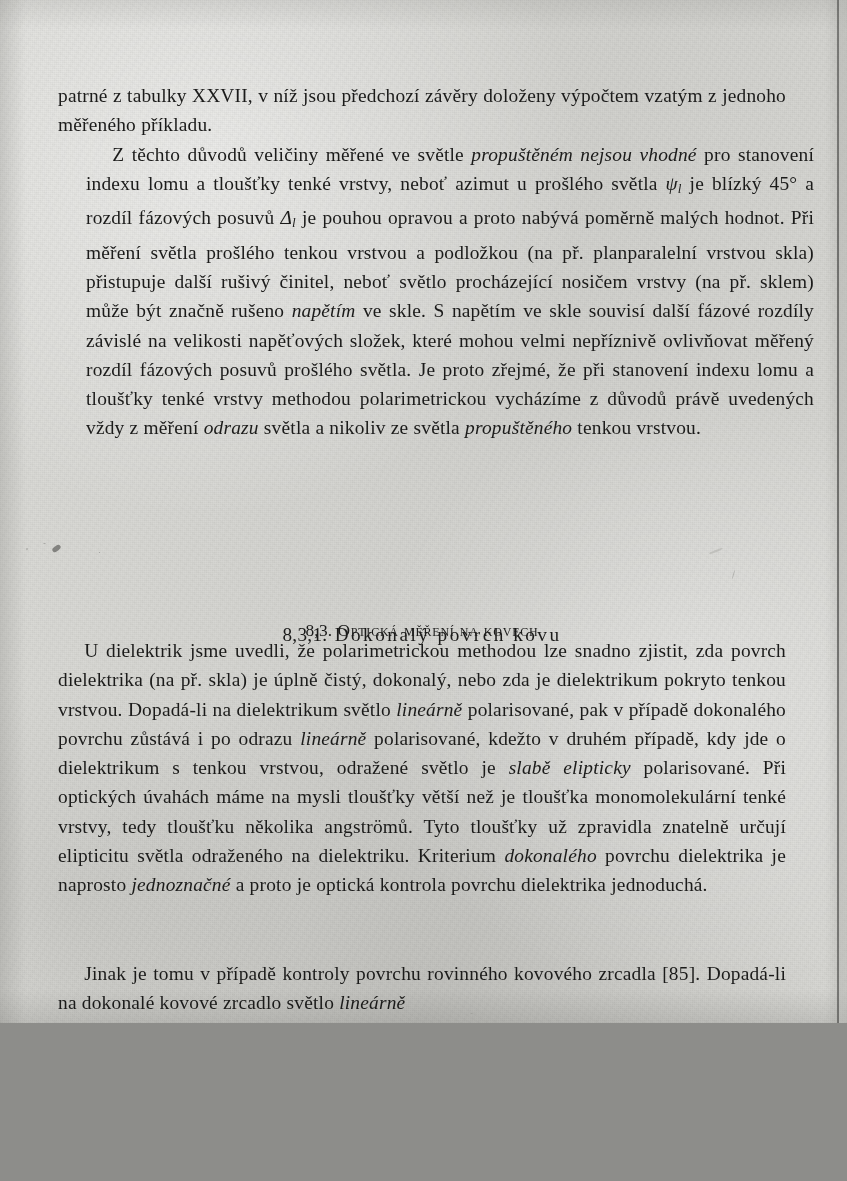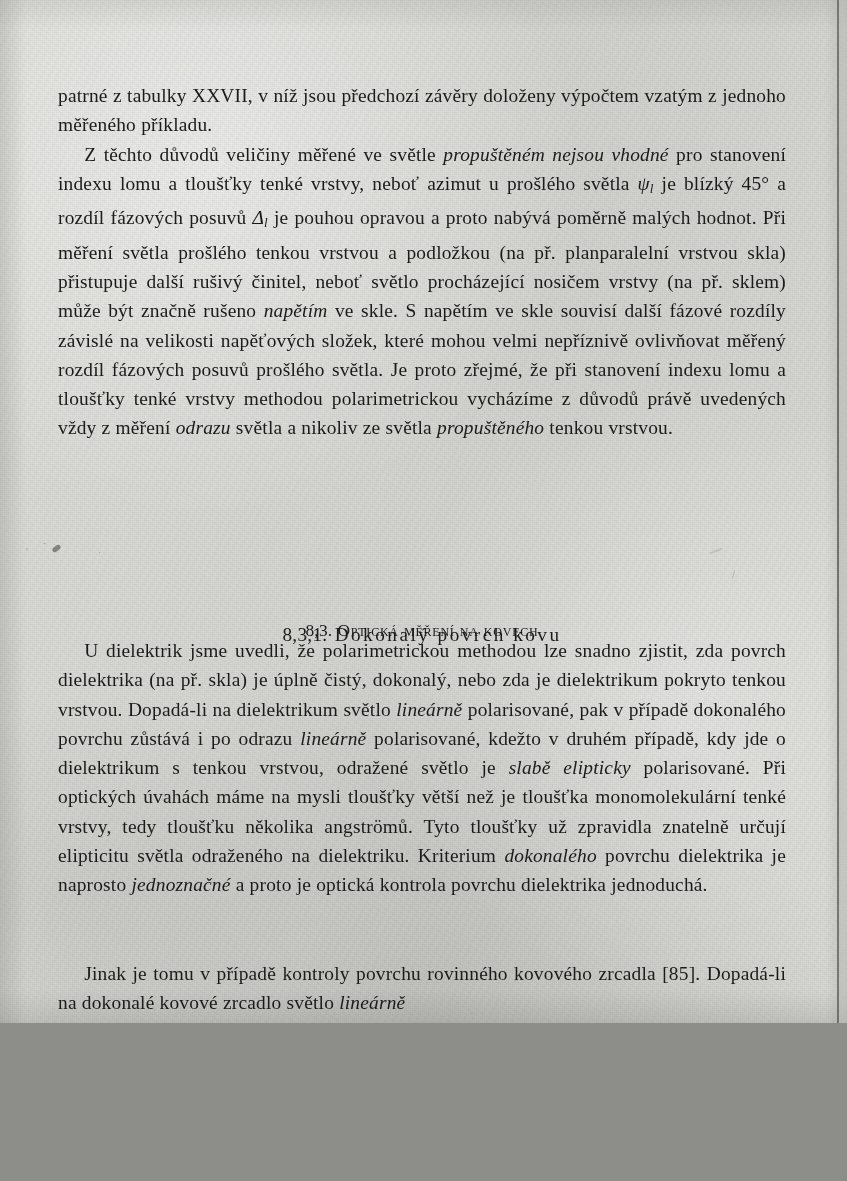--- a/index.html
+++ b/index.html
@@ -170,21 +170,21 @@
     top: 1085px;
     font-size: 21px;
     letter-spacing: 0.04em;
     color: #1b1b1a;
     margin-left: 8px;
   }
 
   
   .blk { position: absolute; left: 0; width: 728px; }
   #para-1 { top: 81px; }
-  #para-2 { top: 140px; }
+  #para-2 { top: 140px; margin-left: 28px; }
   #sec-head { top: 576px; margin-top: 44px; }
   #sub-head { top: 612px; }
   #para-3 { top: 636px; }
   #para-4 { top: 959px; }
 </style>
 </head>
 <body>
 
 <div class="page">
 

